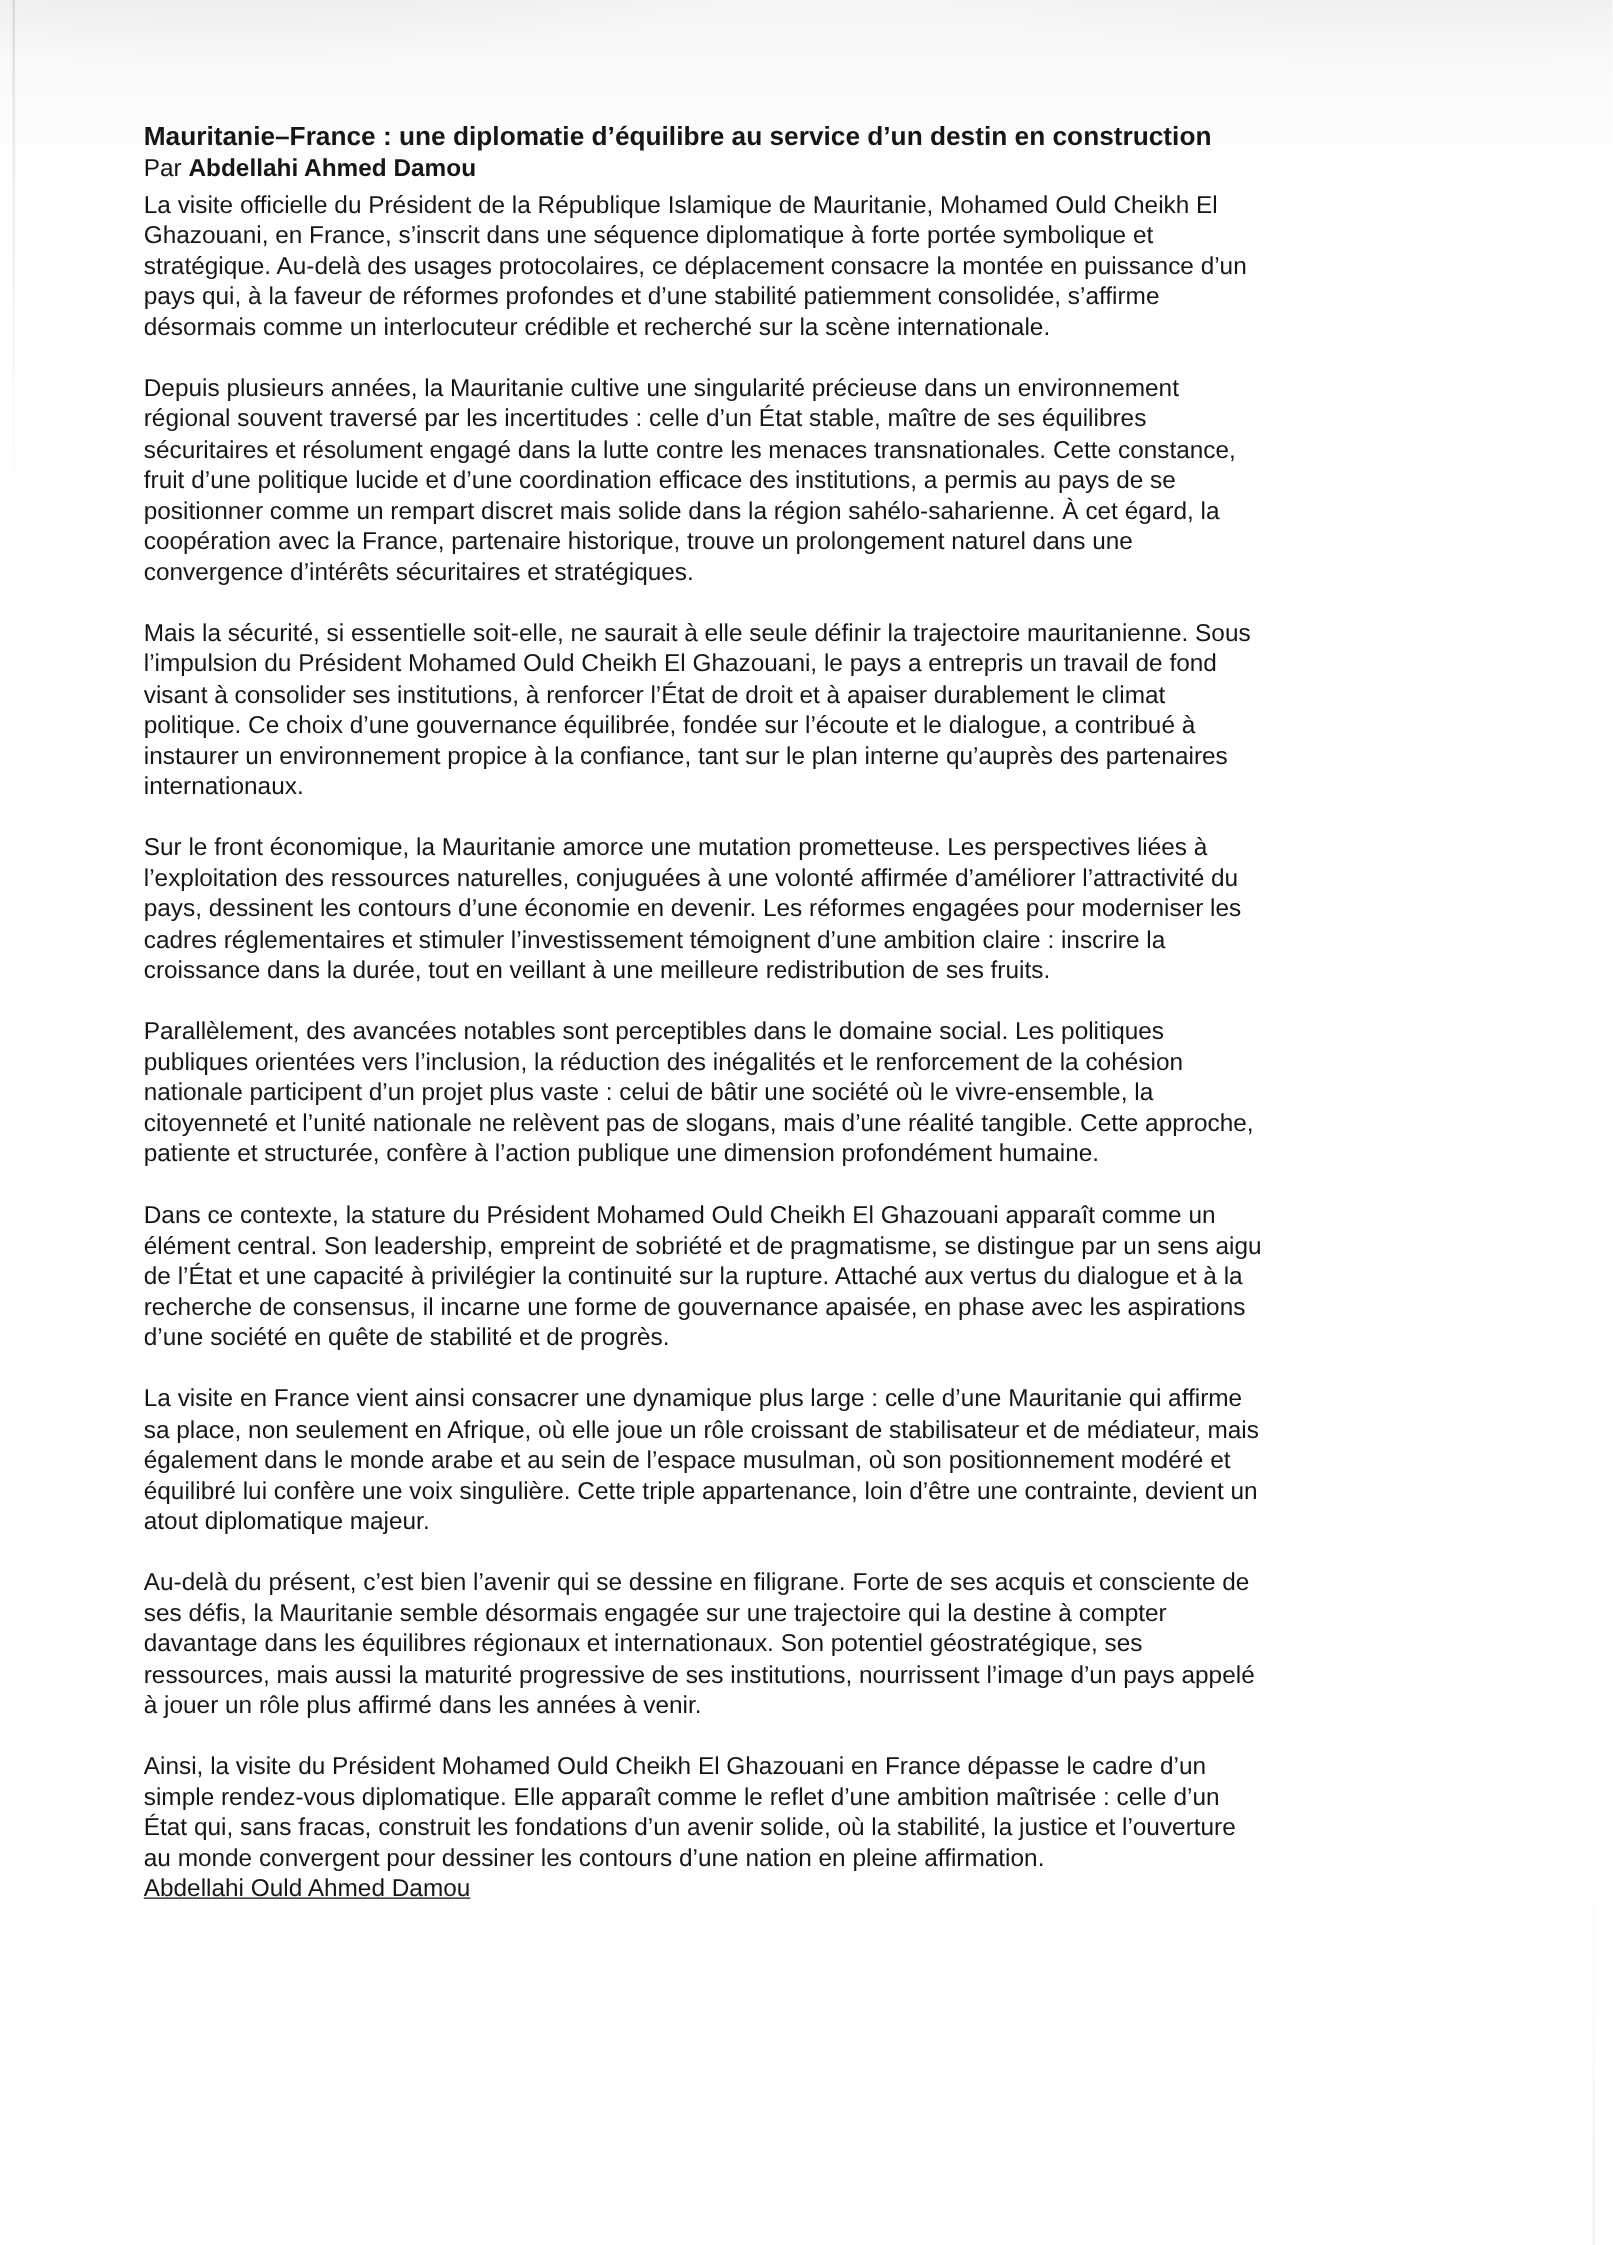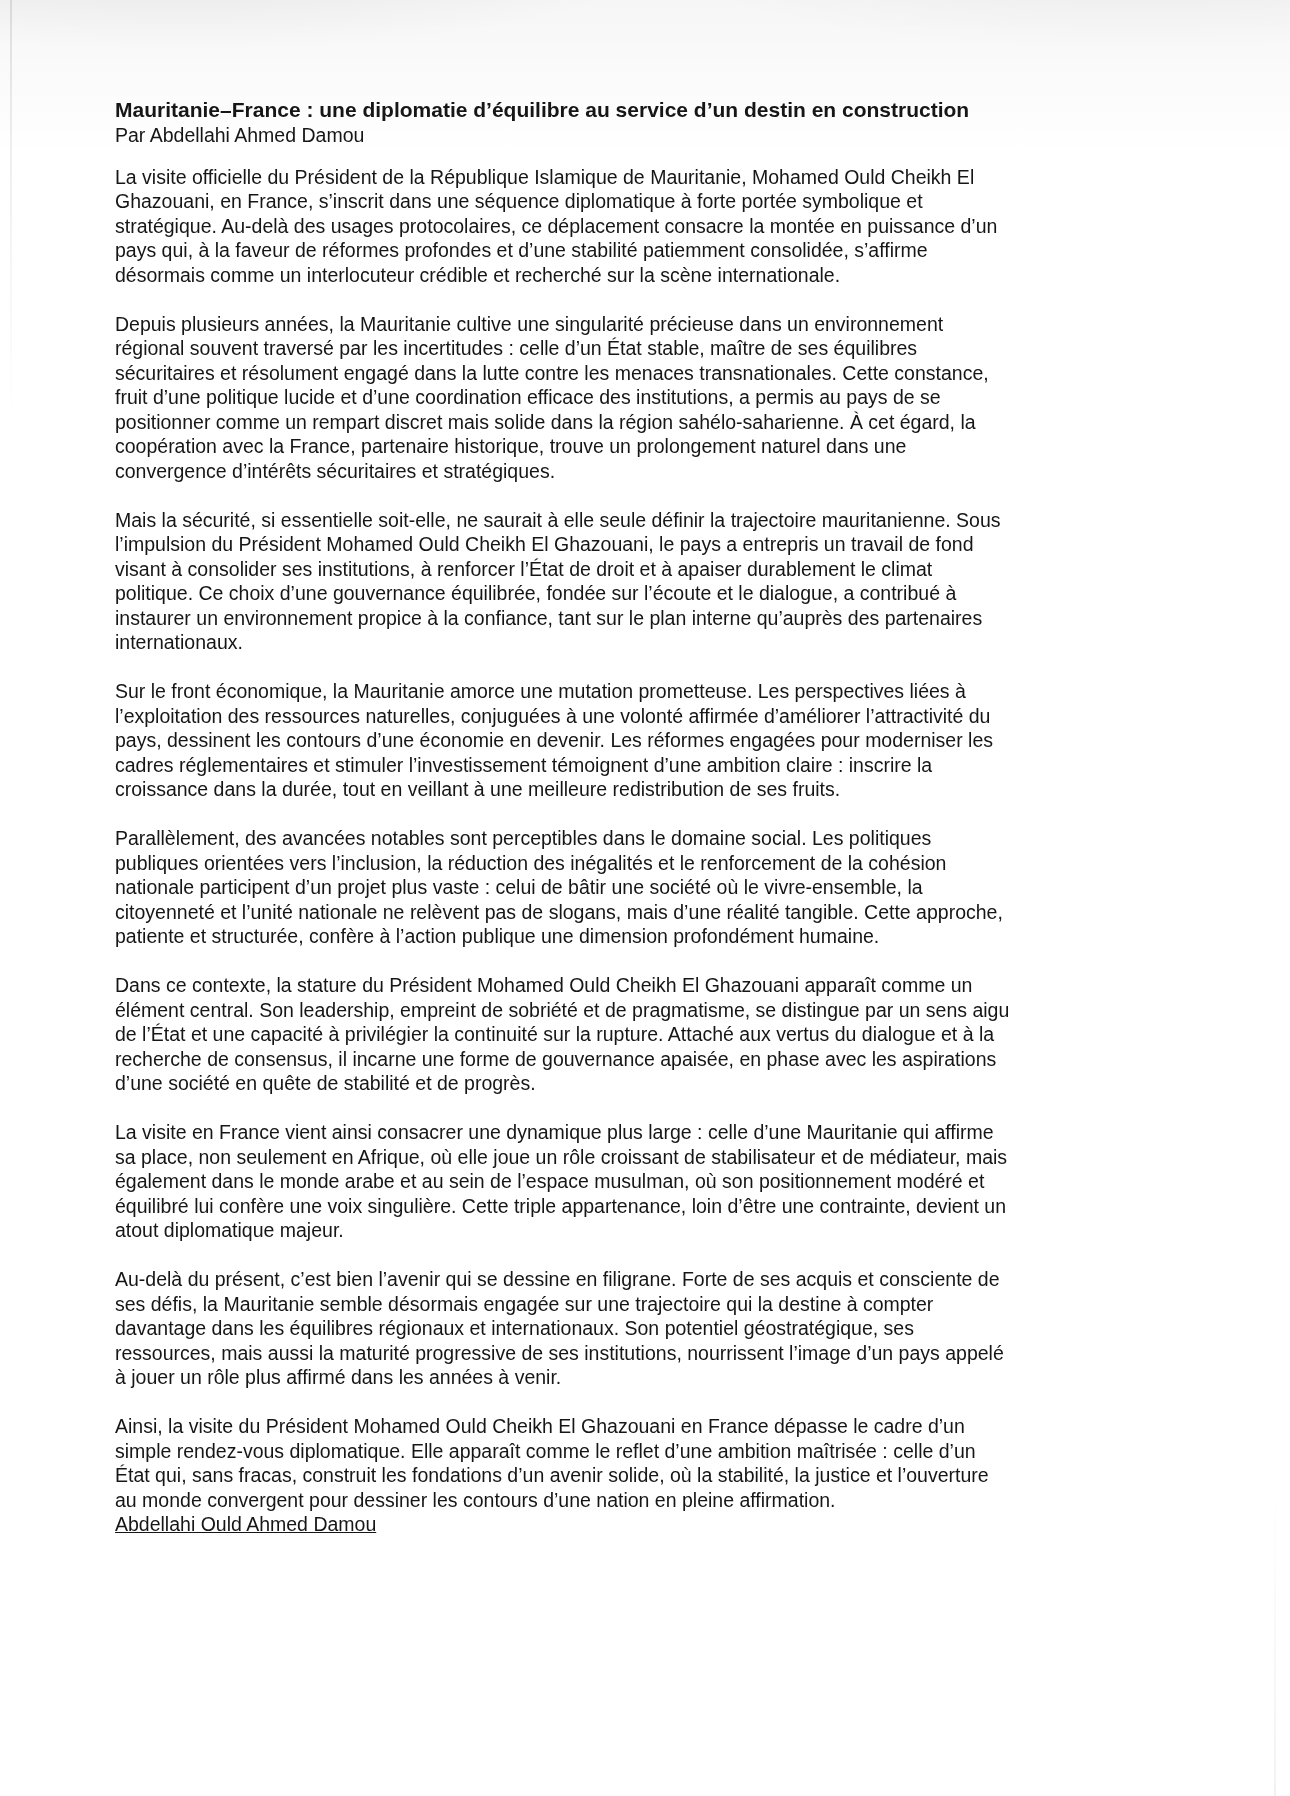--- a/index.html
+++ b/index.html
@@ -53,29 +53,29 @@
     line-height: 25px;
     font-weight: bold;
     margin: 0;
   }
   .byline {
     font-size: 19.5px;
     line-height: 24.5px;
     margin: 1px 0 0 0;
   }
   .byline .author {
-    font-weight: normal;
+    font-weight: bold;
   }
   .body-text p {
     font-size: 19.5px;
     line-height: 24.5px;
     margin: 24.5px 0 0 0;
   }
   .body-text p.first {
-    margin-top: 17px;
+    margin-top: 4px;
   }
   .signature {
     font-size: 19.5px;
     line-height: 24.5px;
     margin: 0;
     text-decoration: underline;
   }
 </style>
 </head>
 <body>

